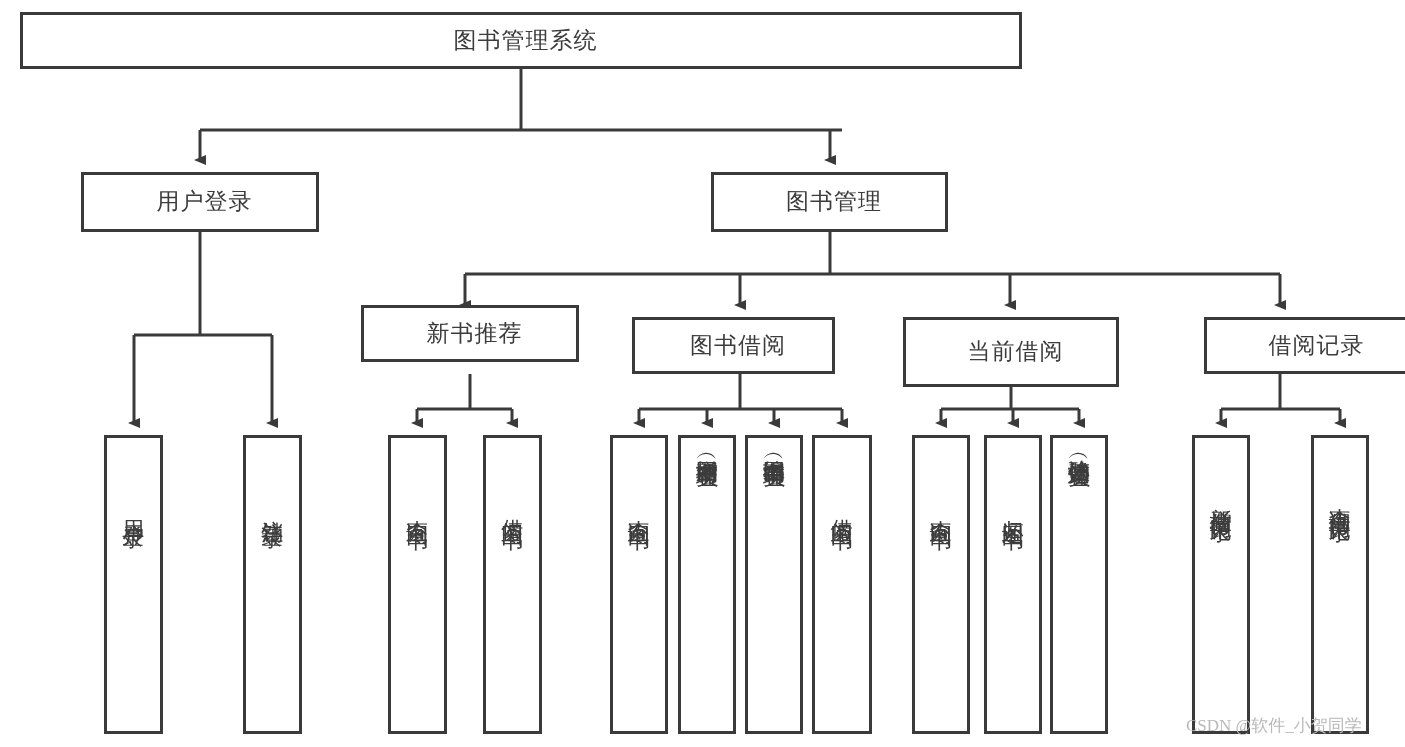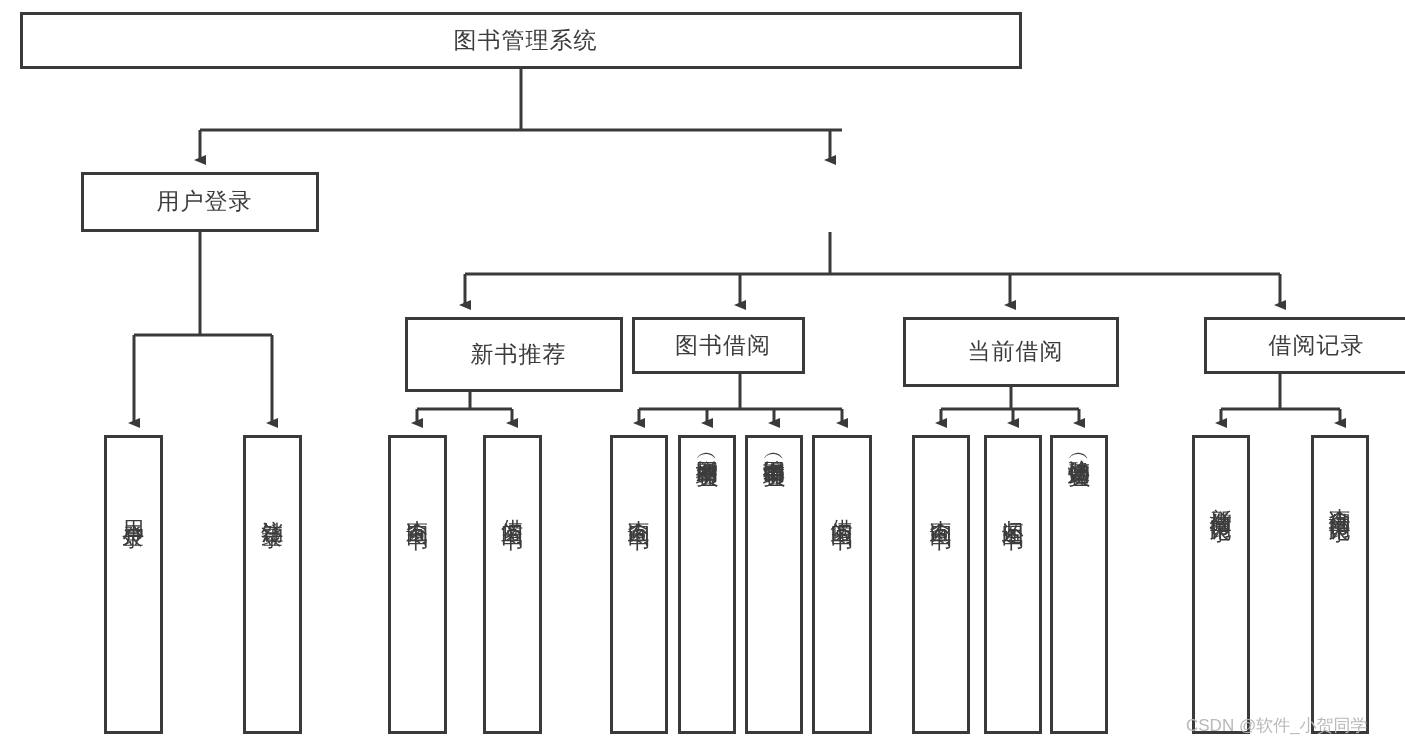--- a/index.html
+++ b/index.html
@@ -67,21 +67,21 @@
     line-height: 1.18;
   }
   #watermark {
     position: absolute;
     left: 1186px;
     top: 714px;
     font-size: 17px;
     color: #b9b9b9;
     white-space: nowrap;
     z-index: 5;
-    font-family: Liberation Sans, sans-serif;
+    font-family: Liberation Serif, serif;
   }
 </style>
 </head>
 <body>
 
 <div id="canvas">
 
   <svg id="connectors" viewBox="0 0 1405 747" xmlns="http://www.w3.org/2000/svg">
     <defs>
       <marker id="arrow" markerWidth="12" markerHeight="12" refX="5" refY="6" orient="auto" markerUnits="userSpaceOnUse">
@@ -132,25 +132,28 @@
     </g>
   </svg>
 
   <div class="node h" style="left:20px; top:12px; width:1002px; height:57px;">
     <span class="lbl">图书管理系统</span>
   </div>
 
   <div class="node h" style="left:81px; top:172px; width:238px; height:60px;">
     <span class="lbl">用户登录</span>
   </div>
-
-  <div class="node h" style="left:361px; top:317px; width:218px; height:75px;margin-left:44px;">
+  <div class="node h" style="left:711px; top:172px; width:237px; height:60px;">
+    <span class="lbl">图书管理</span>
+  </div>
+
+  <div class="node h" style="left:361px; top:305px; width:218px; height:57px;">
     <span class="lbl">新书推荐</span>
   </div>
-  <div class="node h" style="left:632px; top:317px; width:173px; height:57px;">
+  <div class="node h" style="left:632px; top:317px; width:203px; height:57px;">
     <span class="lbl">图书借阅</span>
   </div>
   <div class="node h" style="left:903px; top:317px; width:216px; height:70px;">
     <span class="lbl">当前借阅</span>
   </div>
   <div class="node h" style="left:1172px; top:317px; width:216px; height:57px;margin-left:32px;">
     <span class="lbl">借阅记录</span>
   </div>
 
   <div class="node v mid" style="left:104px; top:435px; width:59px; height:299px;">

